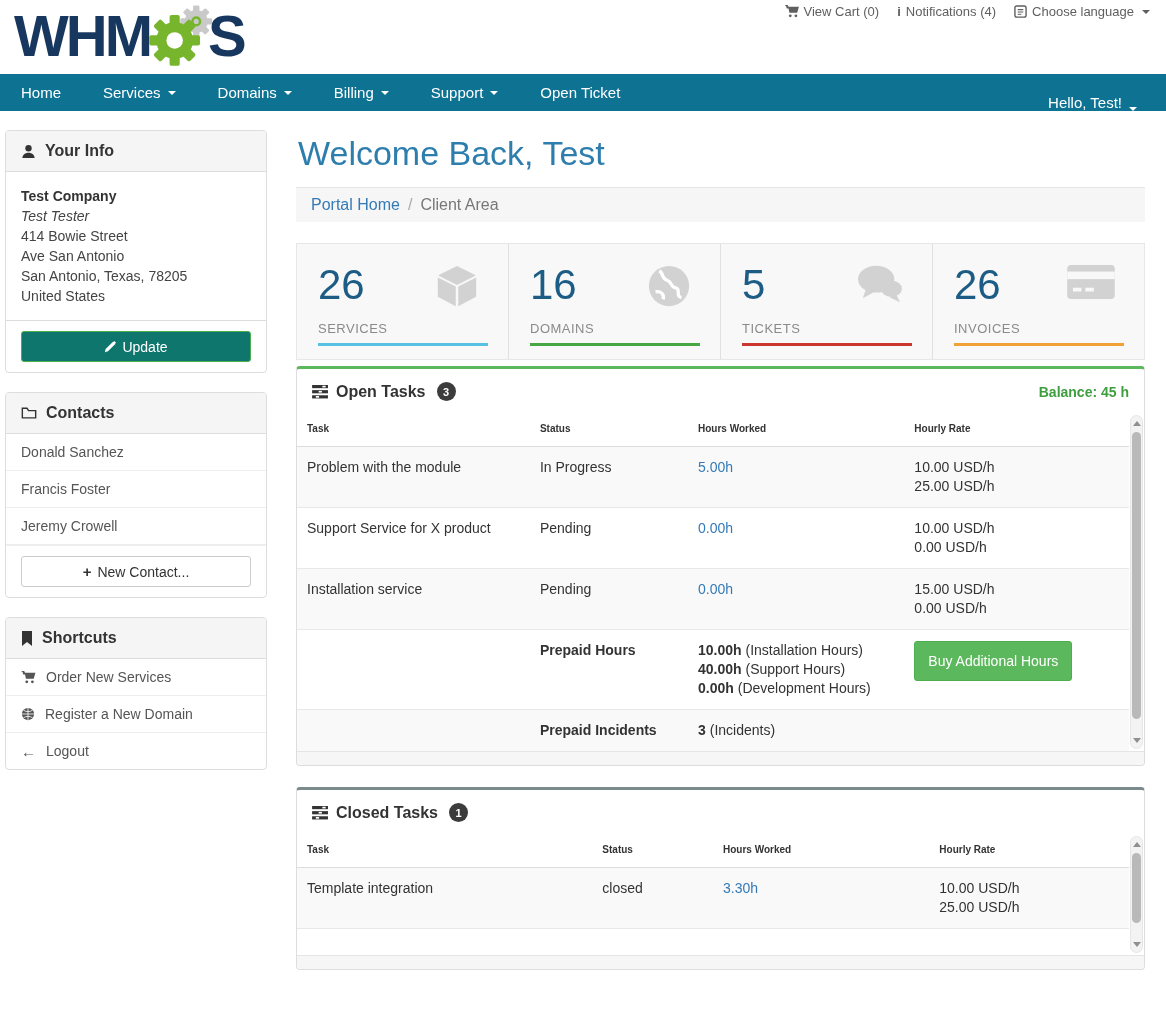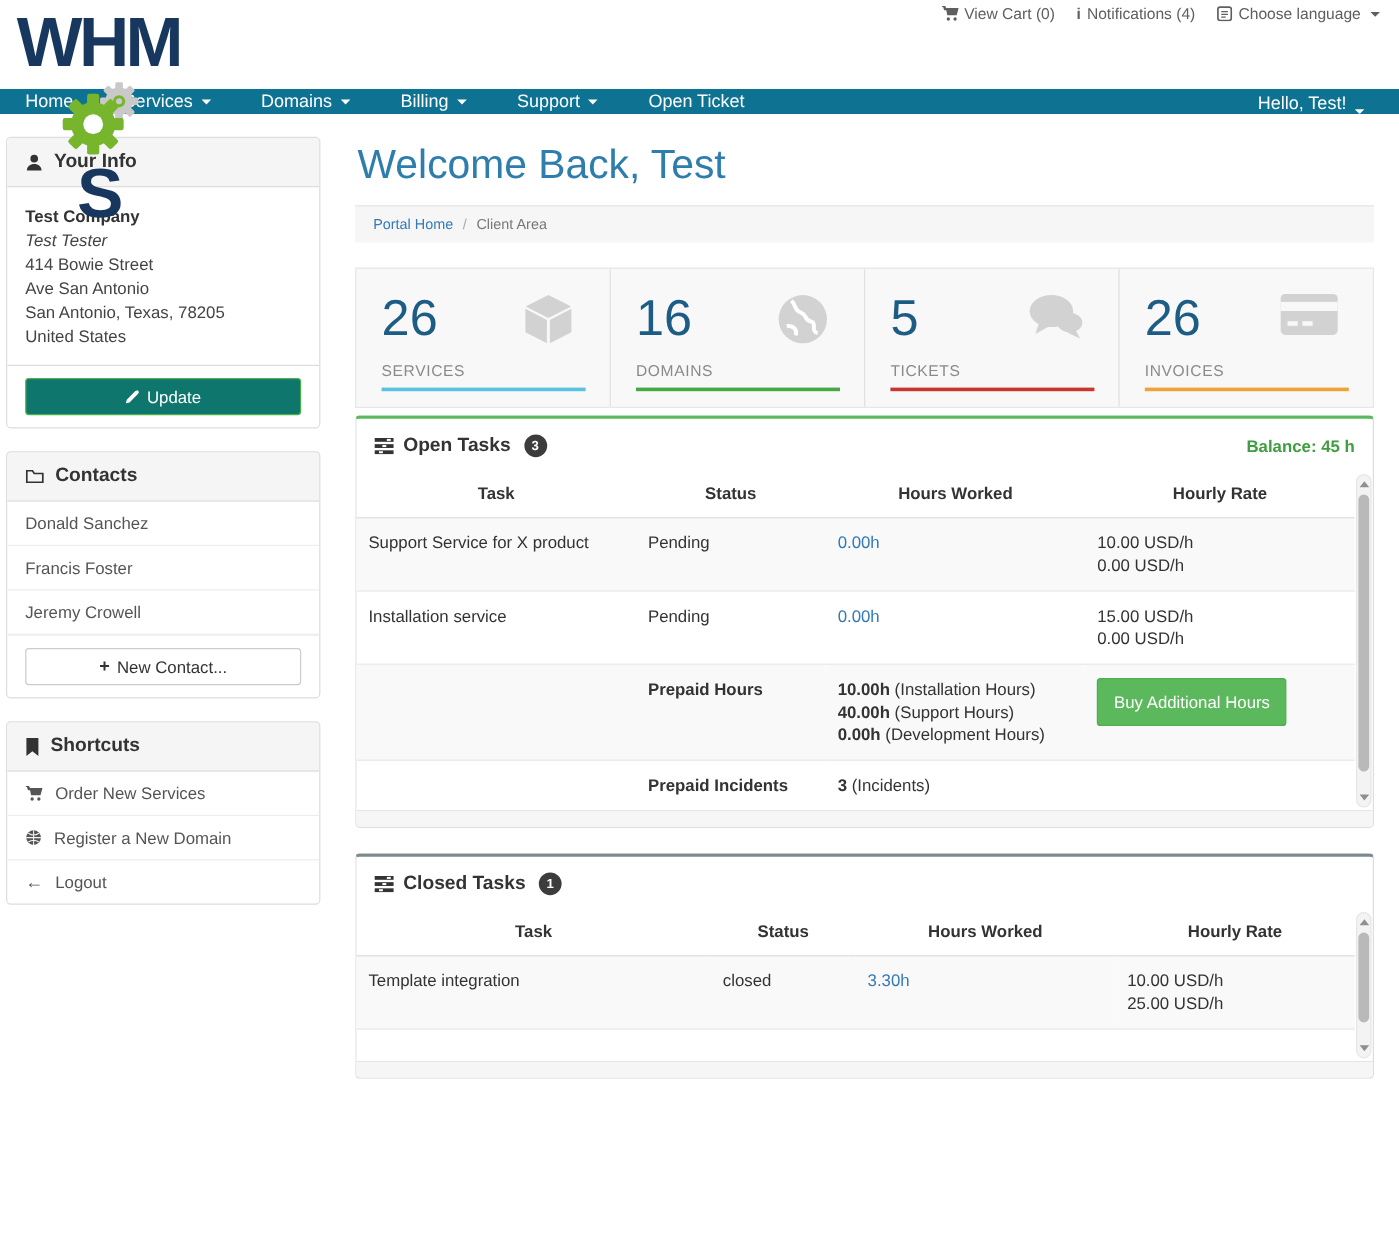--- a/index.html
+++ b/index.html
@@ -9,25 +9,25 @@
     font-family:"Liberation Sans","DejaVu Sans",sans-serif;
     font-size:14px; color:#333;
   }
   
   .topheader { position:relative; height:74px; background:#fff; }
   .topbar { position:absolute; top:4px; right:16px; display:flex; gap:18px; font-size:13px; color:#5f5f5f; align-items:center; }
   .topbar .tb-item { display:flex; align-items:center; gap:5px; cursor:pointer; }
   .topbar svg { display:block; }
   .info-i { font-weight:bold; font-style:normal; font-size:13px; color:#5f5f5f; }
   .caret { display:inline-block; width:0; height:0; border-left:4px solid transparent; border-right:4px solid transparent; border-top:4px solid #5f5f5f; margin-left:3px; }
-  .logo { position:absolute; left:14px; top:4px; display:flex; align-items:center; cursor:pointer;flex-direction:column; }
+  .logo { position:absolute; left:14px; top:4px; display:flex; align-items:center; cursor:pointer; }
   .logo .ltxt { font-size:58px; font-weight:bold; color:#17375e; letter-spacing:-3px; line-height:64px; }
   .logo svg { margin:0 -6px 0 -2px; }
   
-  .navbar { height:21px; background:#0e7293; display:flex; justify-content:space-between; align-items:stretch; }
+  .navbar { height:37px; background:#0e7293; display:flex; justify-content:space-between; align-items:stretch; }
   .nav-left, .nav-right { display:flex; }
   .nav-item { display:flex; align-items:center; padding:0 15px; margin:0 6px; color:#fff; font-size:15px; cursor:pointer; }
   .nav-item .ncaret { display:inline-block; width:0; height:0; border-left:4px solid transparent; border-right:4px solid transparent; border-top:4px solid #fff; margin-left:7px; }
   .nav-right .nav-item { margin-right:14px;align-items:flex-end; }
   
   .container { display:flex; padding:19px 21px 0 5px; gap:29px; }
   .sidebar { width:262px; flex:0 0 262px; }
   .main { flex:1; min-width:0; }
   
   .spanel { border:1px solid #ddd; border-radius:4px; margin-bottom:19px; background:#fff; overflow:hidden; }
@@ -41,21 +41,21 @@
   .btn-green { background:#0f766e; border:1px solid #4cae4c; color:#fff; }
   .btn-default { background:#fff; border:1px solid #ccc; color:#333; }
   .btn-default b { font-size:15px; }
   .list-item { padding:10px 15px; border-bottom:1px solid #eee; color:#555; cursor:pointer; display:flex; align-items:center; gap:10px; }
   .list-item:last-of-type { border-bottom:none; }
   .contact-footer { padding:10px 15px; border-top:1px solid #eee; }
   .list-item svg { flex:0 0 auto; }
   .arrow-glyph { font-size:15px; color:#555; line-height:1; }
   
   h1.page-title { font-size:34px; font-weight:300; color:#2e7ead; padding:4px 2px 14px; }
-  .breadcrumb { background:#f6f6f6; border-top:1px solid #e5e5e5; padding:8px 15px; font-size:12px; display:flex; gap:8px; align-items:center; }
+  .breadcrumb { background:#f6f6f6; border-top:1px solid #e5e5e5; padding:8px 15px; font-size:16px; display:flex; gap:8px; align-items:center; }
   .breadcrumb a { color:#337ab7; text-decoration:none; cursor:pointer; }
   .breadcrumb .sep { color:#aaa; }
   .breadcrumb .current { color:#777; }
   
   .stats { display:flex; margin-top:21px; background:#f8f8f8; border:1px solid #e7e7e7; }
   .stat { flex:1; padding:17px 20px 13px 21px; border-right:1px solid #e0e0e0; position:relative; cursor:pointer; }
   .stat:last-child { border-right:none; }
   .stat-top { display:flex; justify-content:space-between; align-items:flex-start; height:58px; }
   .stat-num { font-size:42px; color:#1d5d85; line-height:48px; font-weight:300; }
   .stat-ico { color:#d2d2d2; margin-top:2px; margin-right:8px; }
@@ -68,21 +68,21 @@
   
   .tpanel { border:1px solid #ddd; border-radius:4px; margin-top:6px; background:#fff; }
   .tpanel.green { border-top:3px solid #5cb85c; }
   .tpanel.gray  { border-top:3px solid #7b8a8b; margin-top:21px; }
   .tpanel-h { display:flex; justify-content:space-between; align-items:center; padding:13px 15px 12px; }
   .tpanel-title { display:flex; align-items:center; gap:7px; font-size:16px; font-weight:bold; color:#333; }
   .badge { display:inline-flex; align-items:center; justify-content:center; min-width:19px; height:19px; border-radius:50%; background:#3c3c3c; color:#fff; font-size:11px; font-weight:bold; margin-left:4px; }
   .balance { color:#3f9e3f; font-weight:bold; font-size:14px; }
   .tablewrap { position:relative; }
   .tasktable { width:calc(100% - 15px); border-collapse:collapse; table-layout:fixed; }
-  .tasktable th { text-align:center; font-size:14px; color:#333; padding:10px 10px 12px; border-bottom:1px solid #ddd; font-weight:bold; }
+  .tasktable th { text-align:left; font-size:10px; color:#333; padding:10px 10px 12px; border-bottom:1px solid #ddd; font-weight:bold; }
   .tasktable td { padding:11px 10px; vertical-align:top; font-size:14px; color:#333; line-height:19px; }
   .tasktable tbody tr { border-top:1px solid #e8e8e8; }
   .tasktable tbody tr:first-child { border-top:none; }
   .tasktable tbody tr:nth-child(odd) { background:#f9f9f9; }
   .tasktable a.hlink { color:#337ab7; text-decoration:none; cursor:pointer; }
   .tasktable .blabel { font-weight:bold; }
   .rateline, .phline { display:block; }
   .phline b { font-weight:bold; }
   .buybtn { display:inline-block; background:#5cb85c; border:1px solid #4cae4c; color:#fff; font-size:14px; padding:11px 13px; border-radius:3px; cursor:pointer; }
   .tpanel-f { height:14px; background:#f6f6f6; border-top:1px solid #e5e5e5; border-radius:0 0 4px 4px; }
@@ -358,20 +358,29 @@
           <thead>
             <tr>
               <th>Task</th>
               <th>Status</th>
               <th>Hours Worked</th>
               <th>Hourly Rate</th>
             </tr>
           </thead>
           <tbody>
             <tr>
+              <td>Problem with the module</td>
+              <td>In Progress</td>
+              <td><a class="hlink">5.00h</a></td>
+              <td>
+                <span class="rateline">10.00 USD/h</span>
+                <span class="rateline">25.00 USD/h</span>
+              </td>
+            </tr>
+            <tr>
               <td>Support Service for X product</td>
               <td>Pending</td>
               <td><a class="hlink">0.00h</a></td>
               <td>
                 <span class="rateline">10.00 USD/h</span>
                 <span class="rateline">0.00 USD/h</span>
               </td>
             </tr>
             <tr>
               <td>Installation service</td>

